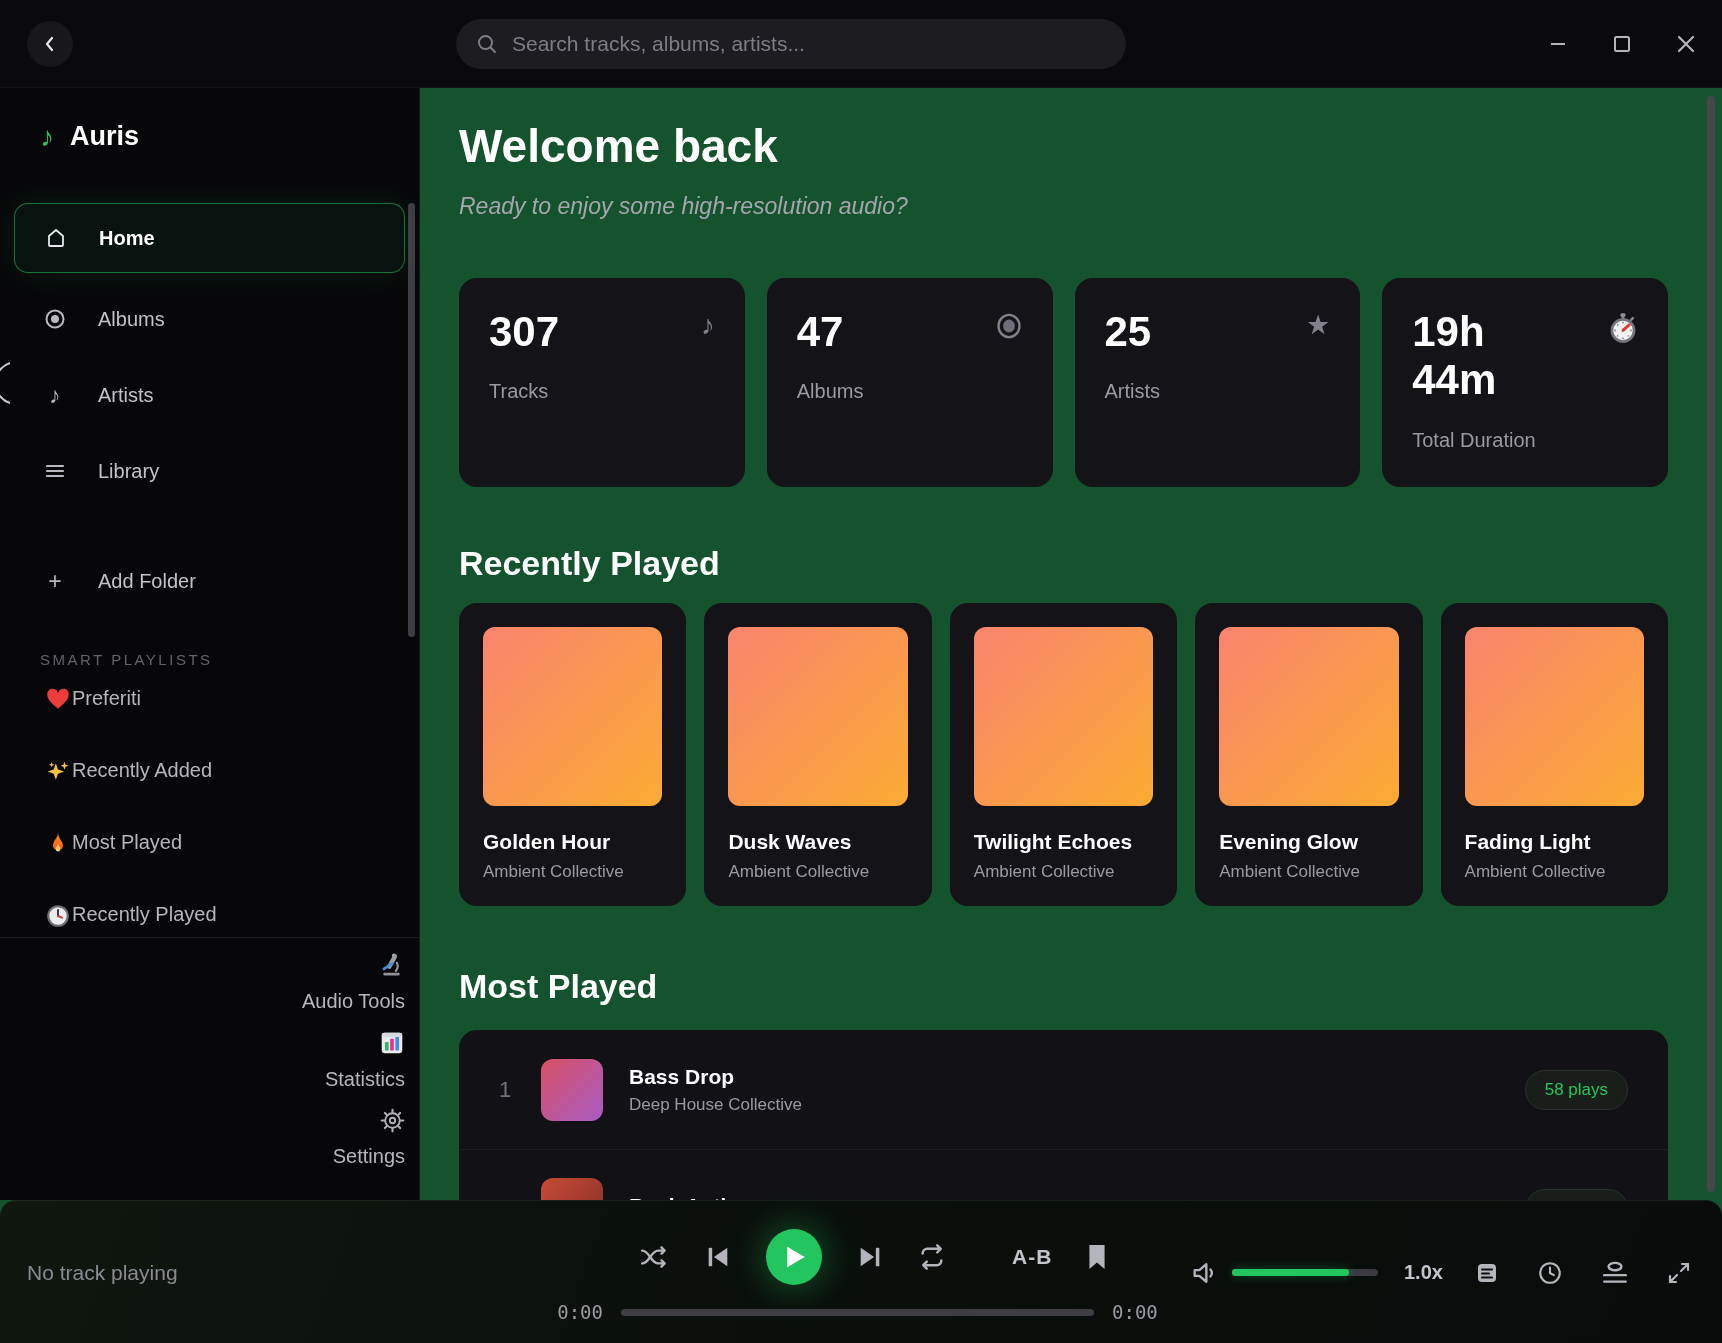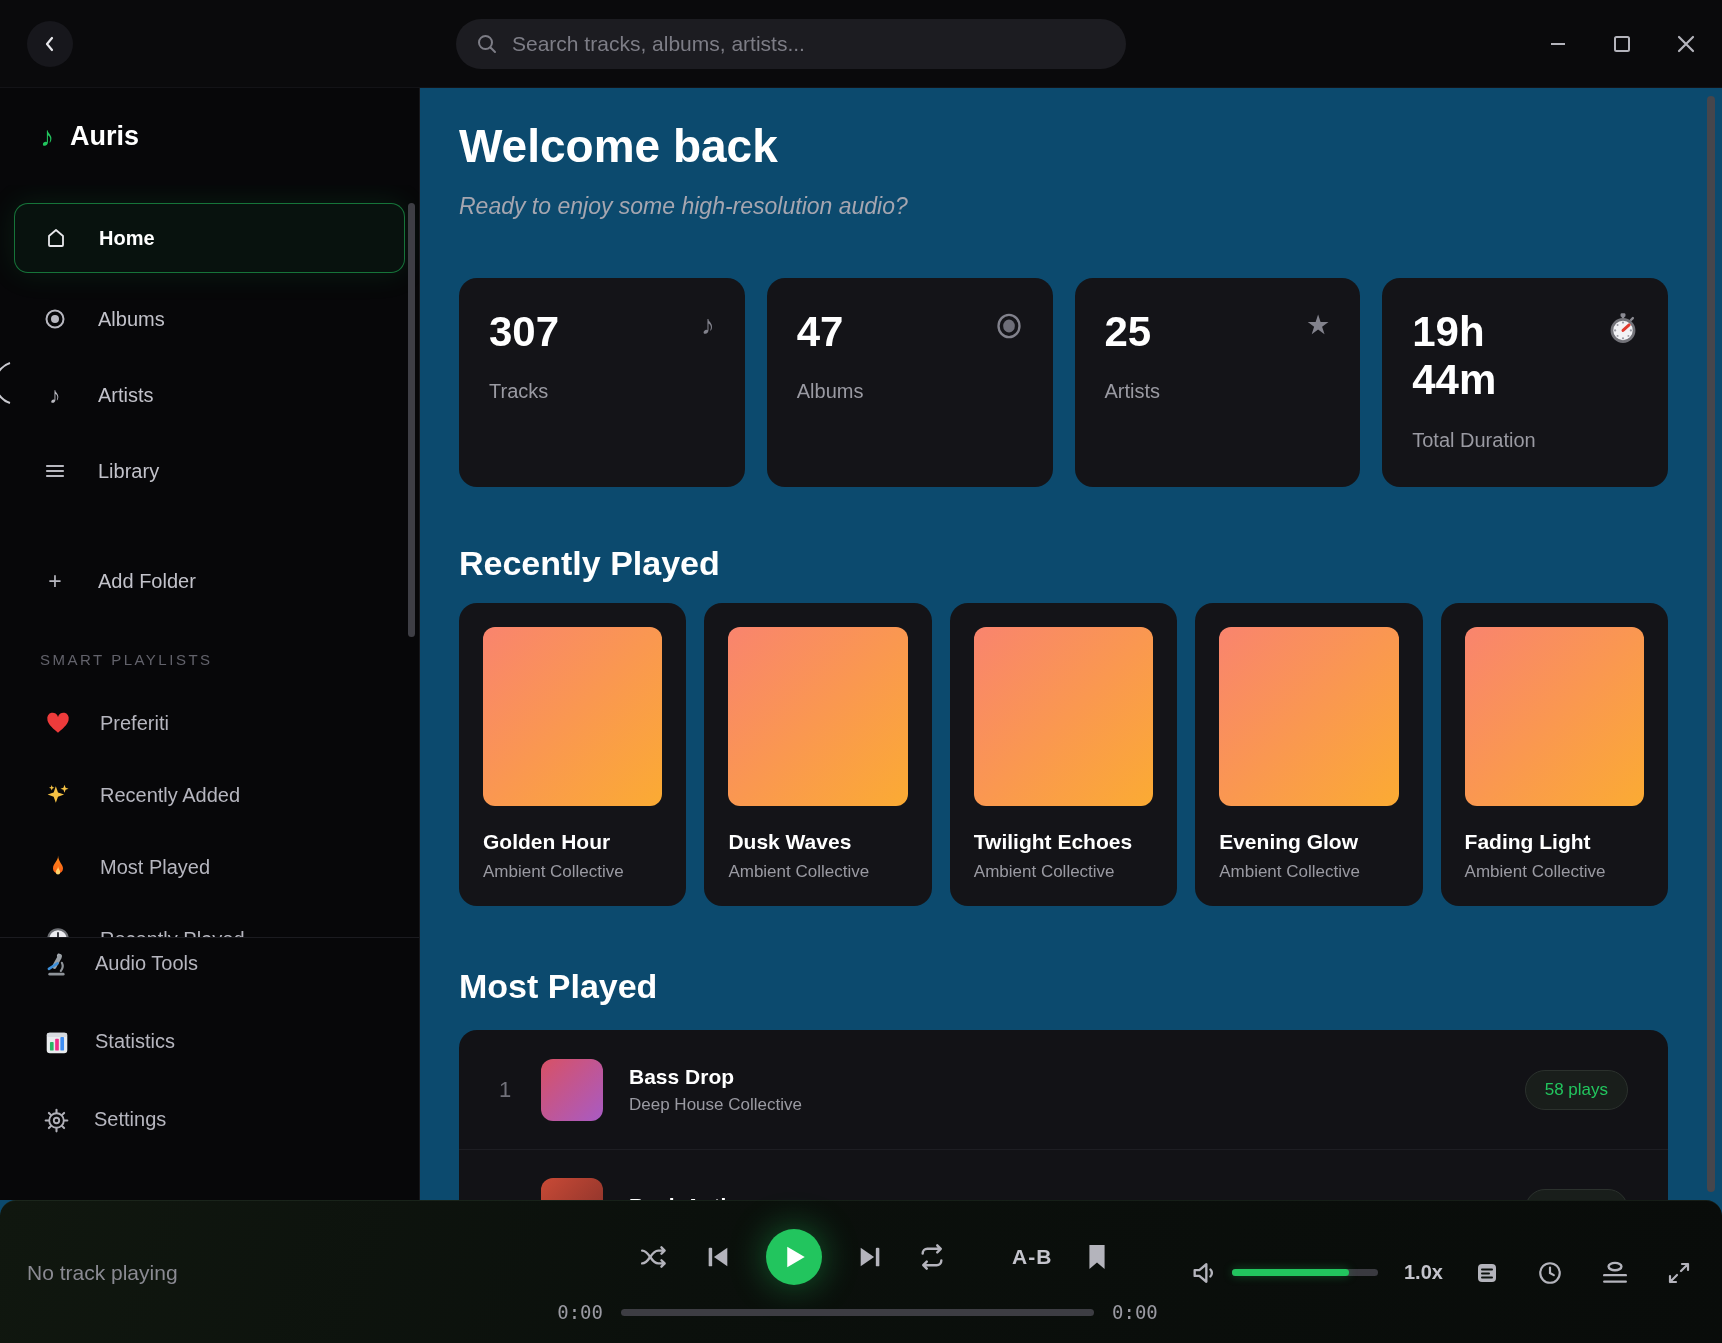--- a/index.html
+++ b/index.html
@@ -1,18 +1,18 @@
 <!DOCTYPE html>
 <html style="--accent: #22c55e;"><head>
 <meta charset="utf-8">
 <style>
   * { margin:0; padding:0; box-sizing:border-box; }
   html,body { background:#000; }
   body { font-family:"Liberation Sans", sans-serif; }
-  .app { position:relative; width:1722px; height:1343px; background:#0c4a6e; overflow:hidden; color:#e8e8ec; }
+  .app { position:relative; width:1722px; height:1343px; background:#14532d; overflow:hidden; color:#e8e8ec; }
 
   
   .topbar { position:absolute; left:0; top:0; width:1722px; height:88px; background:#0a0a0c; border-bottom:1px solid #131317; z-index:30; }
   .back-btn { position:absolute; left:27px; top:21px; width:46px; height:46px; border-radius:50%; background:#17171c; display:flex; align-items:center; justify-content:center; cursor:pointer; }
   .searchbar { position:absolute; left:456px; top:19px; width:670px; height:50px; background:#1c1c21; border-radius:25px; display:flex; align-items:center; padding:0 20px; gap:14px; }
   .searchbar input { flex:1; background:transparent; border:none; outline:none; color:#d8d8de; font-size:21px; font-family:"Liberation Sans", sans-serif; }
   .searchbar input::placeholder { color:#7d7d86; }
   .winbtns { position:absolute; right:24px; top:0; height:88px; display:flex; align-items:center; gap:40px; }
   .winbtn { width:24px; height:24px; display:flex; align-items:center; justify-content:center; cursor:pointer; }
 
@@ -22,25 +22,25 @@
   .logo-note { color:var(--accent); font-size:28px; line-height:1; }
   .logo-name { font-size:27px; font-weight:800; color:#fff; }
   .nav-scroll { height:752px; overflow:hidden; padding:18px 14px 0 14px; position:relative; }
   .nav-item { display:flex; align-items:center; height:76px; padding-left:28px; gap:30px; border-radius:14px; cursor:pointer; }
   .nav-item .nav-ic { width:26px; display:flex; justify-content:center; color:#b8b8c0; font-size:23px; }
   .nav-item .nav-label { font-size:20px; color:#c2c2ca; }
   .nav-item.active { height:70px; margin-bottom:8px; border:1px solid rgba(34,197,94,.55); background:rgba(34,197,94,.06); box-shadow:0 0 30px rgba(34,197,94,.12); }
   .nav-item.active .nav-label { color:#fff; font-weight:700; } .gap36{height:36px}
   .addfolder { height:72px; }
   .sp-header { height:24px; margin:34px 0 12px 0; padding-left:26px; font-size:15px; font-weight:400; letter-spacing:2.5px; color:#62626b; }
-  .pl-item { display:flex; align-items:center; height:72px; padding-left:30px; gap:28px; border-radius:12px; cursor:pointer; }
+  .pl-item { display:flex; height:72px; padding-left:30px; border-radius:12px; cursor:pointer; }
   .pl-item .pl-ic { width:28px; display:flex; justify-content:center; }
   .pl-item .pl-label { font-size:20px; color:#b6b6bf; }
   .side-tools { position:absolute; left:0; top:849px; width:419px; height:263px; border-top:1px solid #1b1b20; background:#070709; padding:14px 14px 0 14px; }
-  .tool-item { display:flex; align-items:flex-start; height:78px; padding-left:30px; gap:25px; border-radius:12px; cursor:pointer; }
+  .tool-item { display:flex; align-items:flex-end; height:78px; padding-left:30px; gap:12px; border-radius:12px; cursor:pointer;flex-direction:column; }
   .tool-item .pl-label { font-size:20px; color:#b6b6bf; }
   .side-thumb { position:absolute; right:4px; top:115px; width:7px; height:434px; border-radius:4px; background:#3e3e45; }
   .edge-arc { position:absolute; left:0; top:272px; }
 
   
   .main { position:absolute; left:421px; top:88px; width:1301px; height:1255px; padding:30px 54px 0 38px; overflow:hidden; }
   .h1 { font-size:46px; font-weight:800; color:#fff; line-height:56px; }
   .subtitle { margin-top:18px; font-size:23px; color:#a6a6b0; line-height:28px;font-style:italic; }
   .stats { margin-top:58px; display:grid; grid-template-columns:repeat(4,1fr); gap:22px; }
   .stat-card { height:209px; background:#141418; border-radius:18px; padding:30px 30px; }

